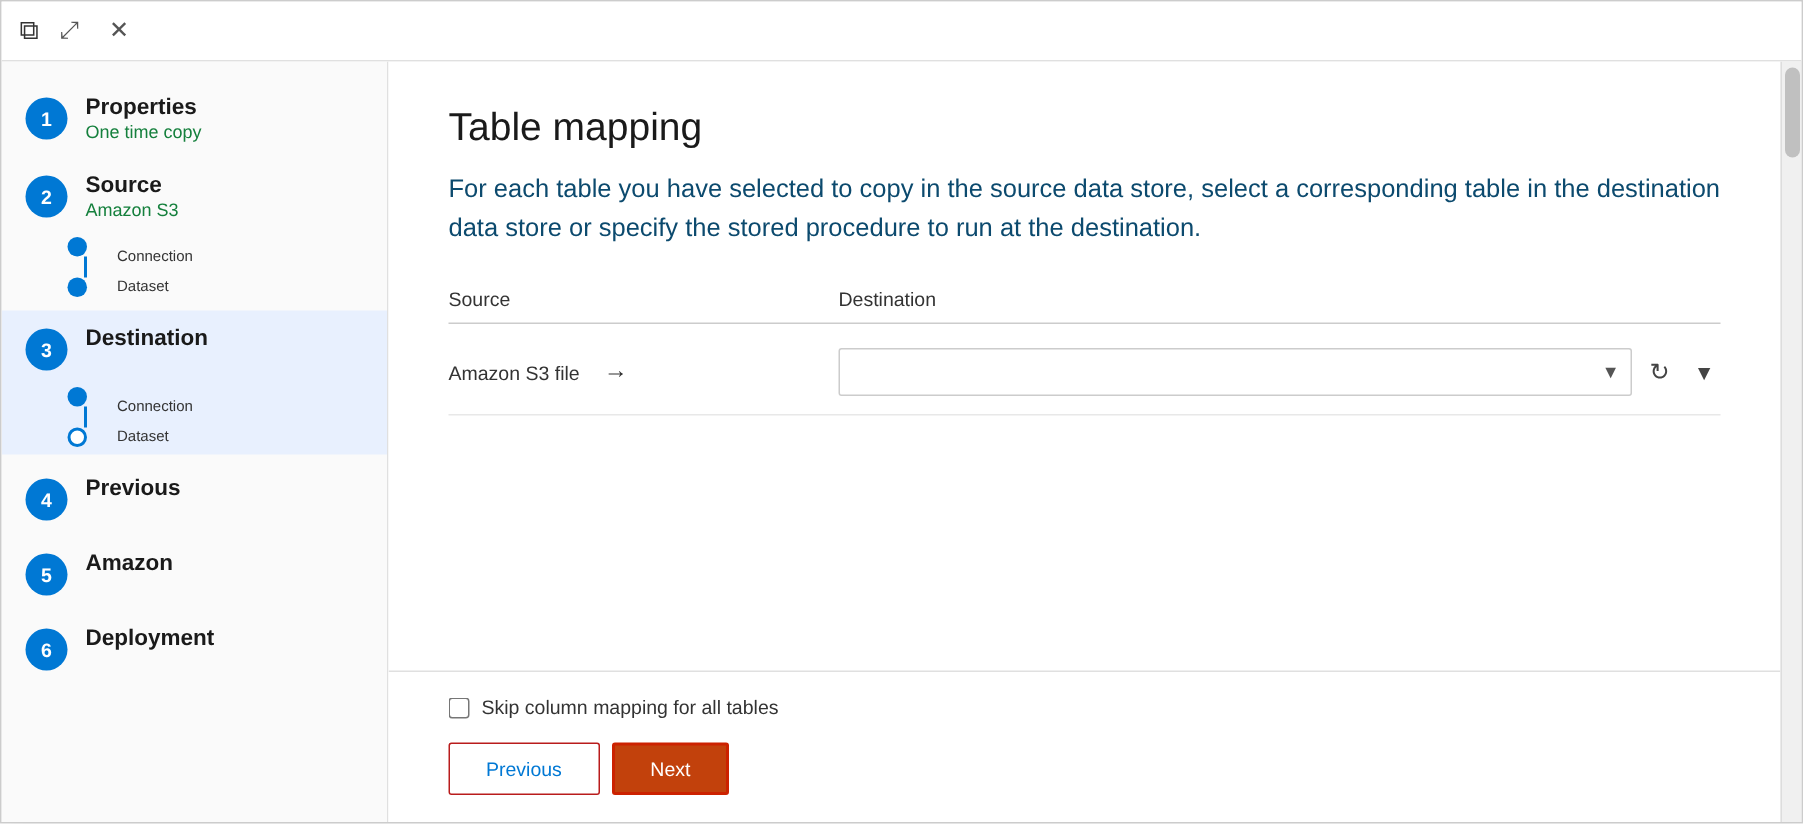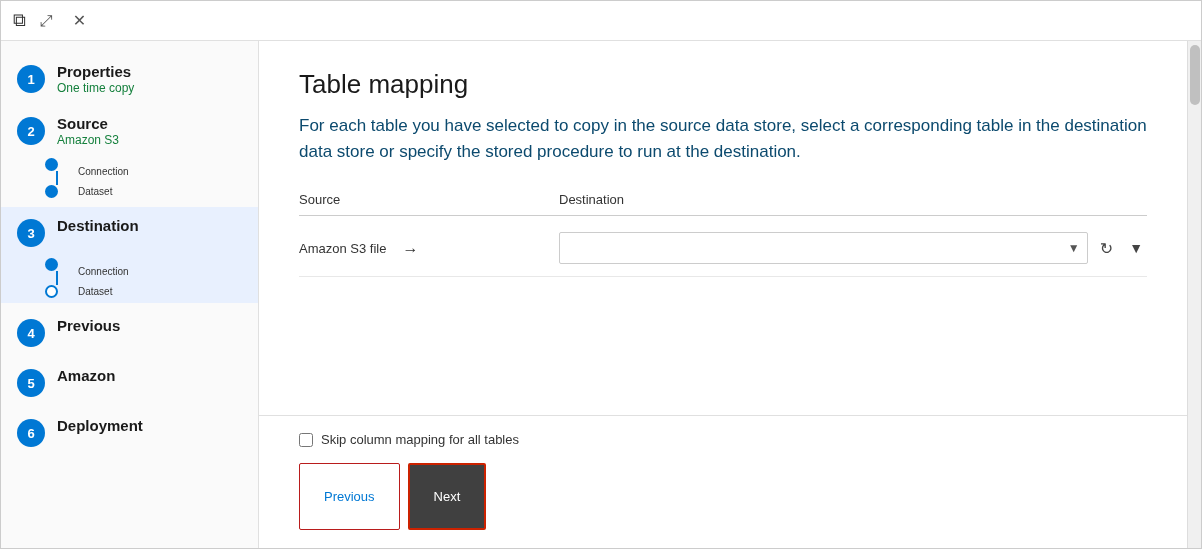--- a/index.html
+++ b/index.html
@@ -269,23 +269,23 @@
     .btn-prev {
       padding: 6px 24px;
       border: 1px solid #b91c1c;
       background: #fff;
       color: #0078d4;
       font-size: 13px;
       cursor: pointer;
       border-radius: 2px;
     }
     .btn-next {
-      padding: 24px 24px;
+      padding: 8px 24px;
       border: 2px solid #cc2200;
-      background: #404040;
+      background: #c2410c;
       color: #fff;
       font-size: 13px;
       cursor: pointer;
       border-radius: 2px;
       font-weight: 500;
     }
     .scrollbar-area {
       width: 14px;
       background: #f0f0f0;
       border-left: 1px solid #ddd;

